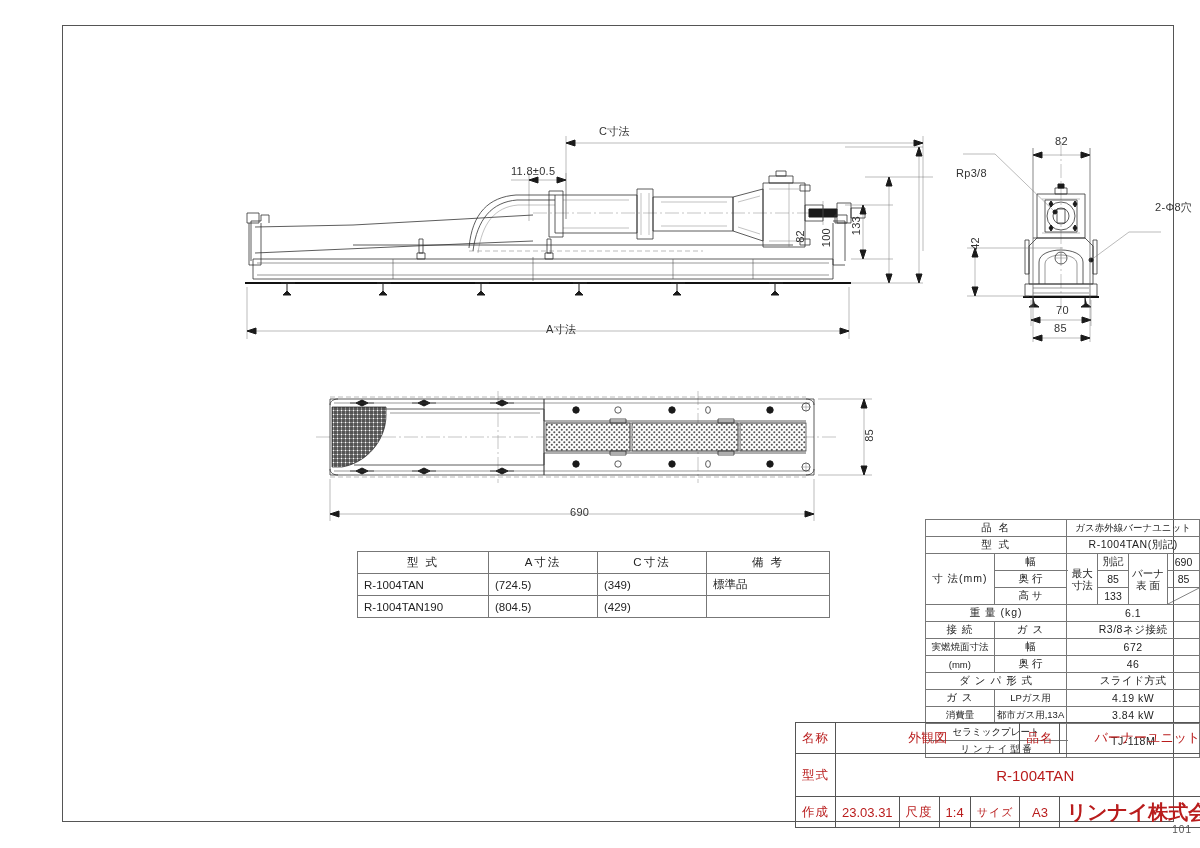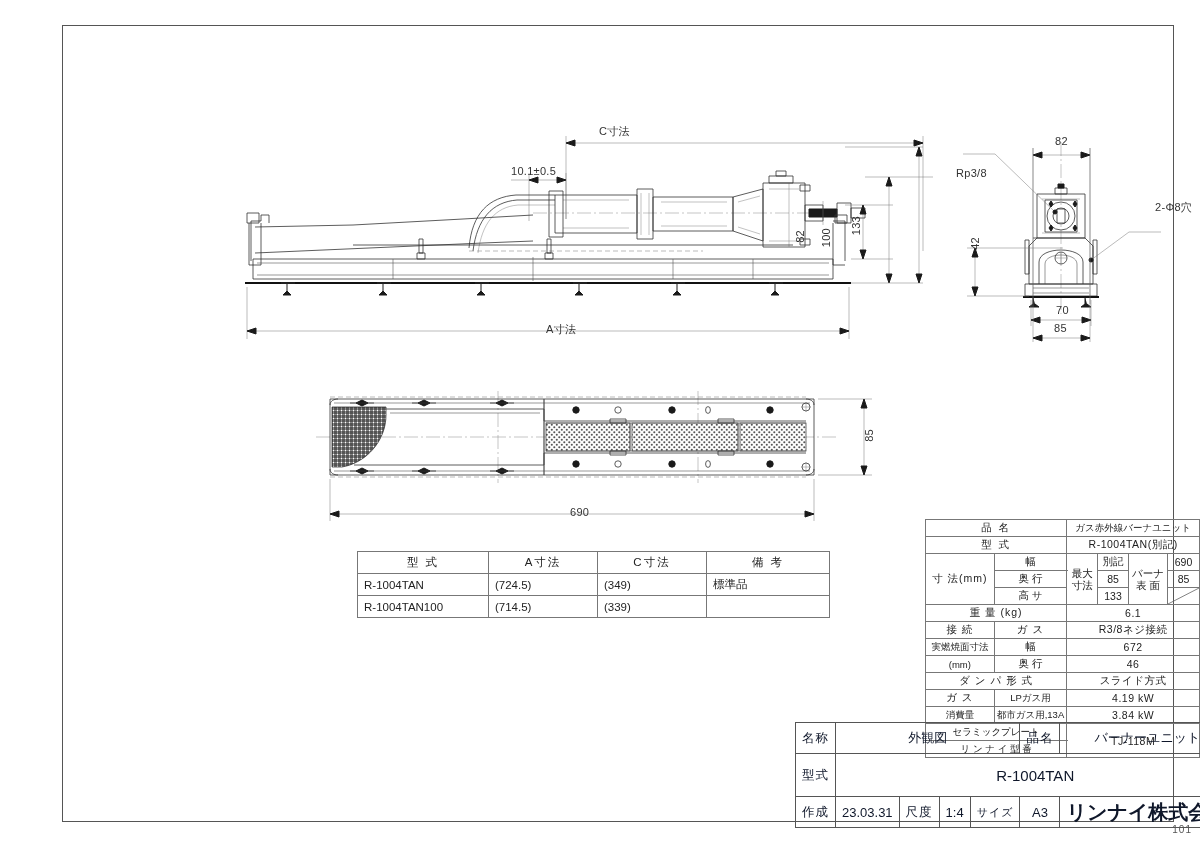--- a/index.html
+++ b/index.html
@@ -28,21 +28,21 @@
   .spectbl td{border:1px solid #777;font-size:10.5px;color:#222;height:16px;
     padding:0 3px;white-space:nowrap;text-align:center;vertical-align:middle;}
   .spectbl td.lbl{letter-spacing:2px;}
   .spectbl td.lbl2{letter-spacing:1px;}
   .spectbl td.val{letter-spacing:.5px;}
   .spectbl td.tiny{font-size:9.5px;letter-spacing:0;padding:0 2px;}
   .spectbl td.narrow{width:28px;}
   .diagcell{position:relative;padding:0!important;width:42px;}
   .diagcell svg{position:absolute;inset:0;width:100%;height:100%;}
   .titletbl{position:absolute;left:795px;top:722px;border:1.4px solid #333;}
-  .titletbl td{border:1px solid #555;font-size:13px;color:#0f172a;
+  .titletbl td{border:1px solid #555;font-size:13px;color:#b91c1c;
     padding:0 6px;white-space:nowrap;text-align:center;vertical-align:middle;}
   .titletbl td.k{width:26px;font-size:12.5px;letter-spacing:1px;}
   .titletbl td.big{font-size:15px;}
   .titletbl td.brand{font-size:20px;font-weight:bold;letter-spacing:0px;}
   .pageno{position:absolute;right:8px;top:824px;font-size:10px;color:#555;
     letter-spacing:1px;}
   .stroke{fill:none;stroke:#333;stroke-width:.8;}
   .thin{fill:none;stroke:#555;stroke-width:.6;}
   .hair{fill:none;stroke:#777;stroke-width:.45;}
   .dimline{fill:none;stroke:#777;stroke-width:.5;}
@@ -187,21 +187,21 @@
           <path class="dimline" d="M14 186 L14 238"></path>
           <path class="dimline" d="M616 186 L616 238"></path>
           <path class="dimline" d="M14 230 L616 230"></path>
           <path class="dark" d="M14 230 l9 -3 v6 z"></path>
           <path class="dark" d="M616 230 l-9 -3 v6 z"></path>
         </g>
       </svg>
     </div>
 
     <div class="abs dimtxt" style="left:536px;top:98px;">C寸法</div>
-    <div class="abs dimtxt" style="left:448px;top:139px;">10.1±0.5</div>
+    <div class="abs dimtxt" style="left:448px;top:139px;">11.8±0.5</div>
     <div class="abs dimtxt" style="left:483px;top:296px;">A寸法</div>
     <div class="abs dimtxt vert" style="left:731px;top:204px;">82</div>
     <div class="abs dimtxt vert" style="left:757px;top:202px;">100</div>
     <div class="abs dimtxt vert" style="left:787px;top:190px;">133</div>
 
     <div class="abs" style="left:870px;top:88px;">
       <svg width="260" height="230" viewBox="0 0 260 230">
 
         <path class="center" d="M128 28 L128 200"></path>
 
@@ -416,23 +416,23 @@
       <td class="hd c3">C寸法</td>
       <td class="hd c4">備  考</td>
     </tr>
     <tr>
       <td class="c1">R-1004TAN</td>
       <td class="c2">(724.5)</td>
       <td class="c3">(349)</td>
       <td class="c4">標準品</td>
     </tr>
     <tr>
-      <td class="c1">R-1004TAN100</td>
-      <td class="c2">(714.5)</td>
-      <td class="c3">(339)</td>
+      <td class="c1">R-1004TAN190</td>
+      <td class="c2">(804.5)</td>
+      <td class="c3">(429)</td>
       <td class="c4"></td>
     </tr>
   </tbody>
     </table>
 
   <table class="spectbl">
     <tbody>
         <tr>
       <td class="lbl" colspan="4" style="width:128px;">品      名</td>
       <td class="val tiny" colspan="4" style="width:118px;margin-top:48px;">ガス赤外線バーナユニット</td>

